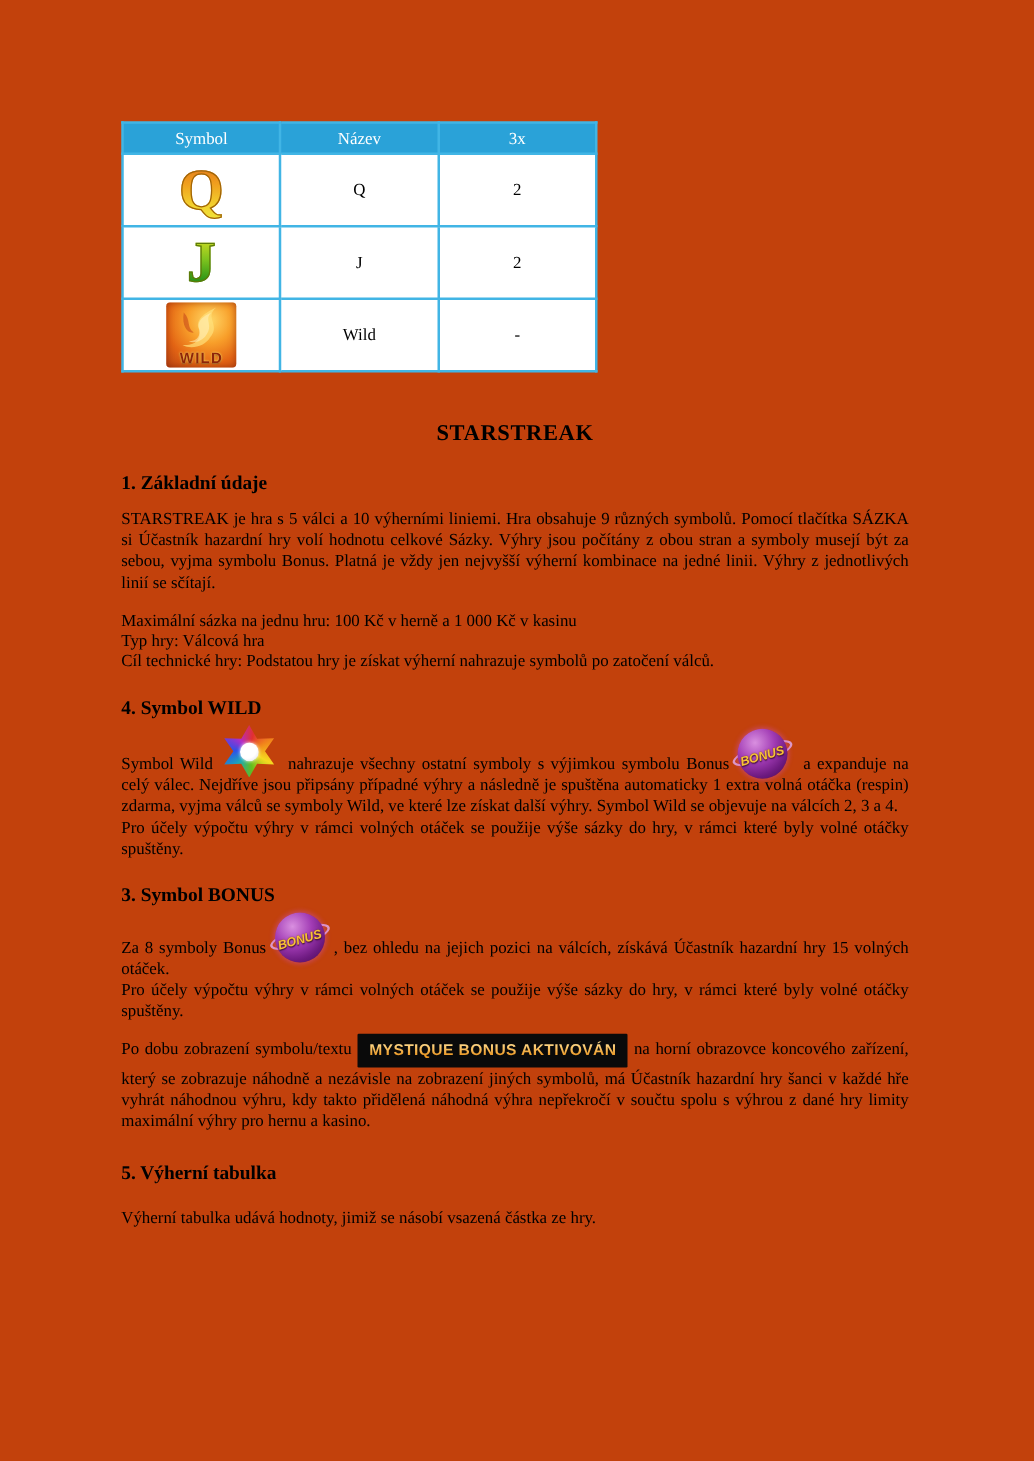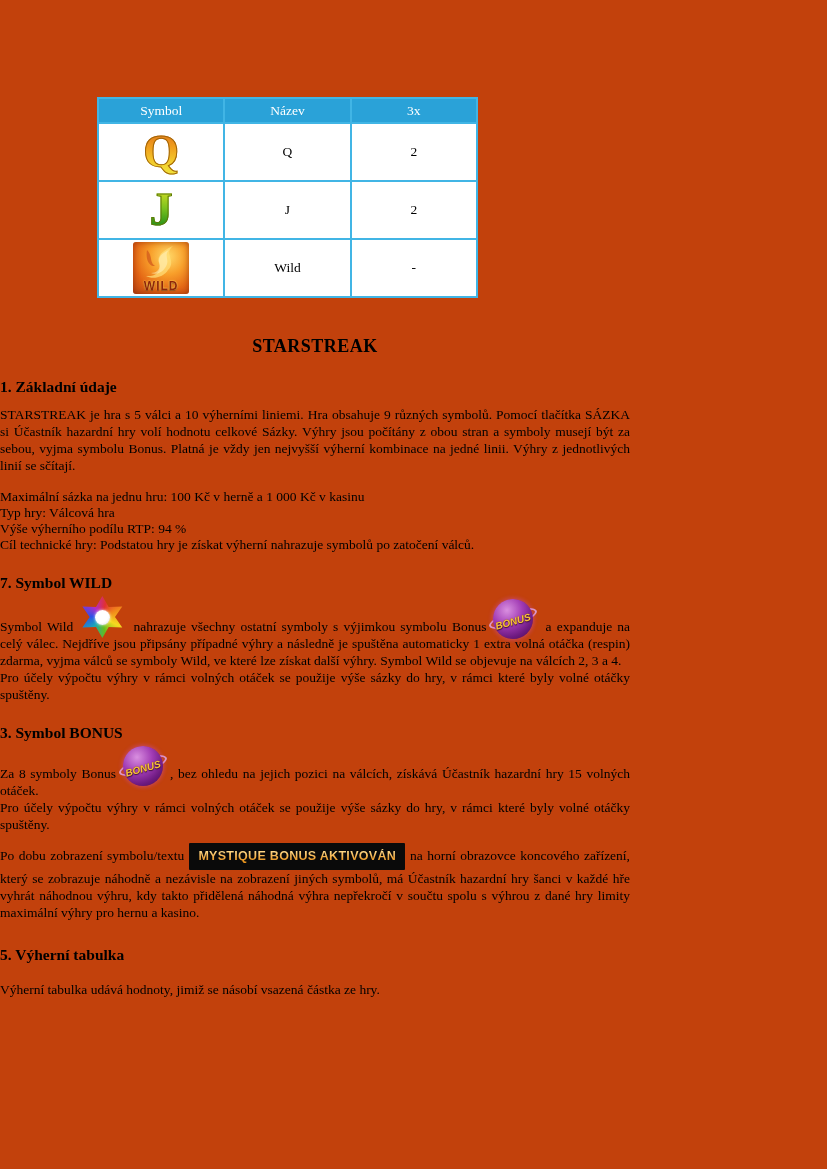--- a/index.html
+++ b/index.html
@@ -2,21 +2,21 @@
 <html><head>
 <meta charset="utf-8">
 <style>
   * { margin:0; padding:0; box-sizing:border-box; }
   html,body { background:#888; }
   .page {
     position:relative; width:827px; height:1169px; margin:0 auto;
     background:#c2410c; overflow:hidden;
     font-family:"Liberation Serif", serif; color:#000;
   }
-  .content { width:630px; }
+  .content { width:630px; margin-left:97px; }
 
   
   table.symbol-table {
     border-collapse:collapse; width:381px; margin:97px 0 0 97px;
     table-layout:fixed;
   }
   table.symbol-table th {
     background:#2aa2d8; color:#ffffff; font-weight:normal;
     font-size:13.5px; height:25px; text-align:center;
     border:2px solid #41b5e5;
@@ -167,25 +167,24 @@
 
   <div class="content">
 
     <div class="doc-title">STARSTREAK</div>
 
     <div class="sec-heading">1. Základní údaje</div>
     <p class="body-par">STARSTREAK je hra s 5 válci a 10 výherními liniemi. Hra obsahuje 9 různých symbolů. Pomocí tlačítka SÁZKA si Účastník hazardní hry volí hodnotu celkové Sázky. Výhry jsou počítány z obou stran a symboly musejí být za sebou, vyjma symbolu Bonus. Platná je vždy jen nejvyšší výherní kombinace na jedné linii. Výhry z jednotlivých linií se sčítají.</p>
     <div class="specs">
       <div class="body-line">Maximální sázka na jednu hru: 100 Kč v herně a 1 000 Kč v kasinu</div>
       <div class="body-line">Typ hry: Válcová hra</div>
-      <div class="body-line">Výše výherního podílu RTP: 94 %</div>
       <div class="body-line">Cíl technické hry: Podstatou hry je získat výherní nahrazuje symbolů po zatočení válců.</div>
     </div>
 
-    <div class="sec-heading">7. Symbol WILD</div>
+    <div class="sec-heading">4. Symbol WILD</div>
     <p class="body-par" style="margin-top:4px;"><span>Symbol Wild</span><span class="star-wrap"><span class="star-shape"></span><span class="star-core"></span></span> <span>nahrazuje všechny ostatní symboly s výjimkou symbolu Bonus</span><span class="bonus-wrap"><span class="bonus-ring"></span><span class="bonus-sphere"></span><span class="bonus-label">BONUS</span></span> <span>a expanduje na celý válec. Nejdříve jsou připsány případné výhry a následně je spuštěna automaticky 1 extra volná otáčka (respin) zdarma, vyjma válců se symboly Wild, ve které lze získat další výhry. Symbol Wild se objevuje na válcích 2, 3 a 4.</span></p>
     <p class="follow-par">Pro účely výpočtu výhry v rámci volných otáček se použije výše sázky do hry, v rámci které byly volné otáčky spuštěny.</p>
 
     <div class="sec-heading">3. Symbol BONUS</div>
     <p class="body-par" style="margin-top:4px;"><span>Za 8 symboly Bonus</span><span class="bonus-wrap"><span class="bonus-ring"></span><span class="bonus-sphere"></span><span class="bonus-label">BONUS</span></span><span>, bez ohledu na jejich pozici na válcích, získává Účastník hazardní hry 15 volných otáček.</span></p>
     <p class="follow-par">Pro účely výpočtu výhry v rámci volných otáček se použije výše sázky do hry, v rámci které byly volné otáčky spuštěny.</p>
 
     <p class="body-par"><span>Po dobu zobrazení symbolu/textu</span><span class="mystique-badge"><span>MYSTIQUE BONUS AKTIVOVÁN</span></span><span>na horní obrazovce koncového zařízení, který se zobrazuje náhodně a nezávisle na zobrazení jiných symbolů, má Účastník hazardní hry šanci v každé hře vyhrát náhodnou výhru, kdy takto přidělená náhodná výhra nepřekročí v součtu spolu s výhrou z dané hry limity maximální výhry pro hernu a kasino.</span></p>
 
     <div class="sec-heading" style="margin-top:25px;">5. Výherní tabulka</div>

